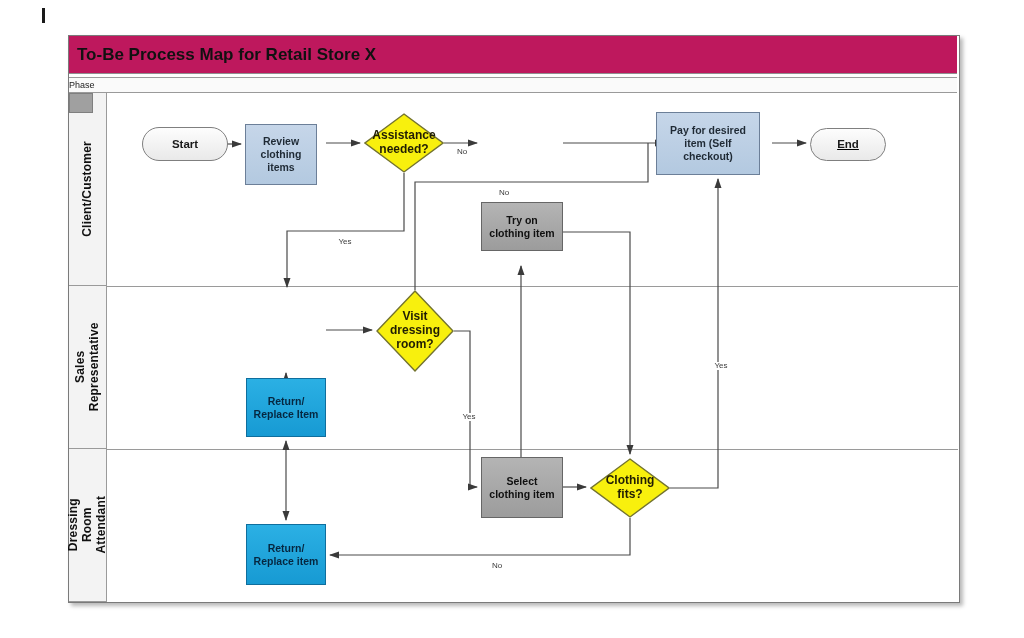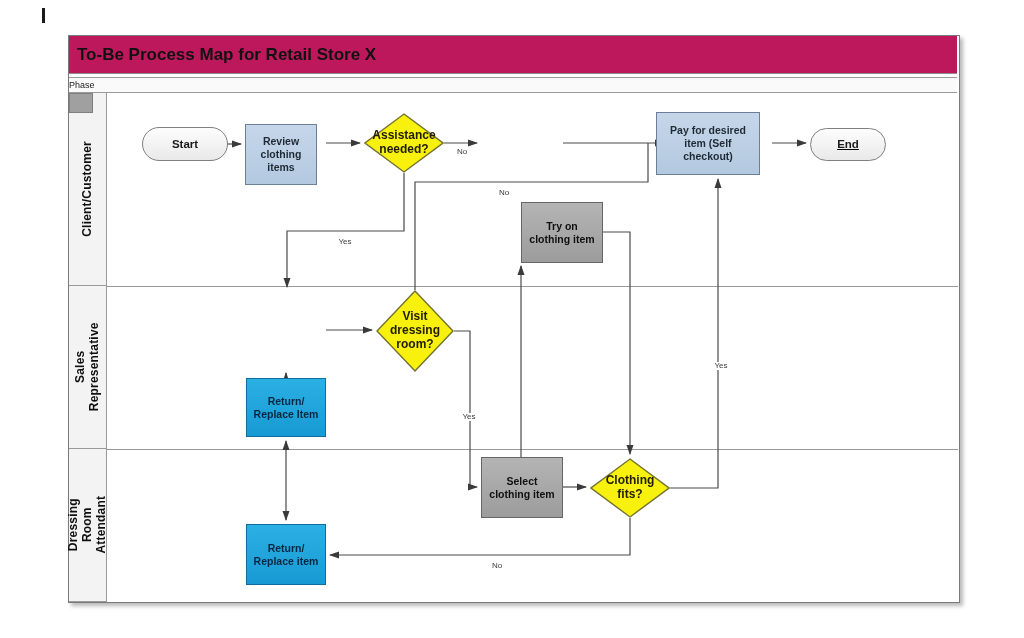--- a/index.html
+++ b/index.html
@@ -139,21 +139,21 @@
 clothing
 items</span>
   </div>
   <div class="node diamond" style="left:364px;top:113px;width:80px;height:60px;">
     <svg viewBox="0 0 80 60">
         <polygon points="40,1 79,30 40,59 1,30"></polygon>
       </svg>
     <span class="nlabel">Assistance
 needed?</span>
   </div>
-  <div class="node proc gray" style="left:481px;top:202px;width:82px;height:61px;margin-left:40px;">
+  <div class="node proc gray" style="left:481px;top:202px;width:82px;height:49px;">
     <span class="nlabel">Try on
 clothing item</span>
   </div>
   <div class="node proc blue" style="left:656px;top:112px;width:104px;height:63px;">
     <span class="nlabel">Pay for desired
 item (Self
 checkout)</span>
   </div>
   <div class="node terminator" style="left:810px;top:128px;width:76px;height:33px;text-decoration:underline;">
     <span class="nlabel">End</span>

